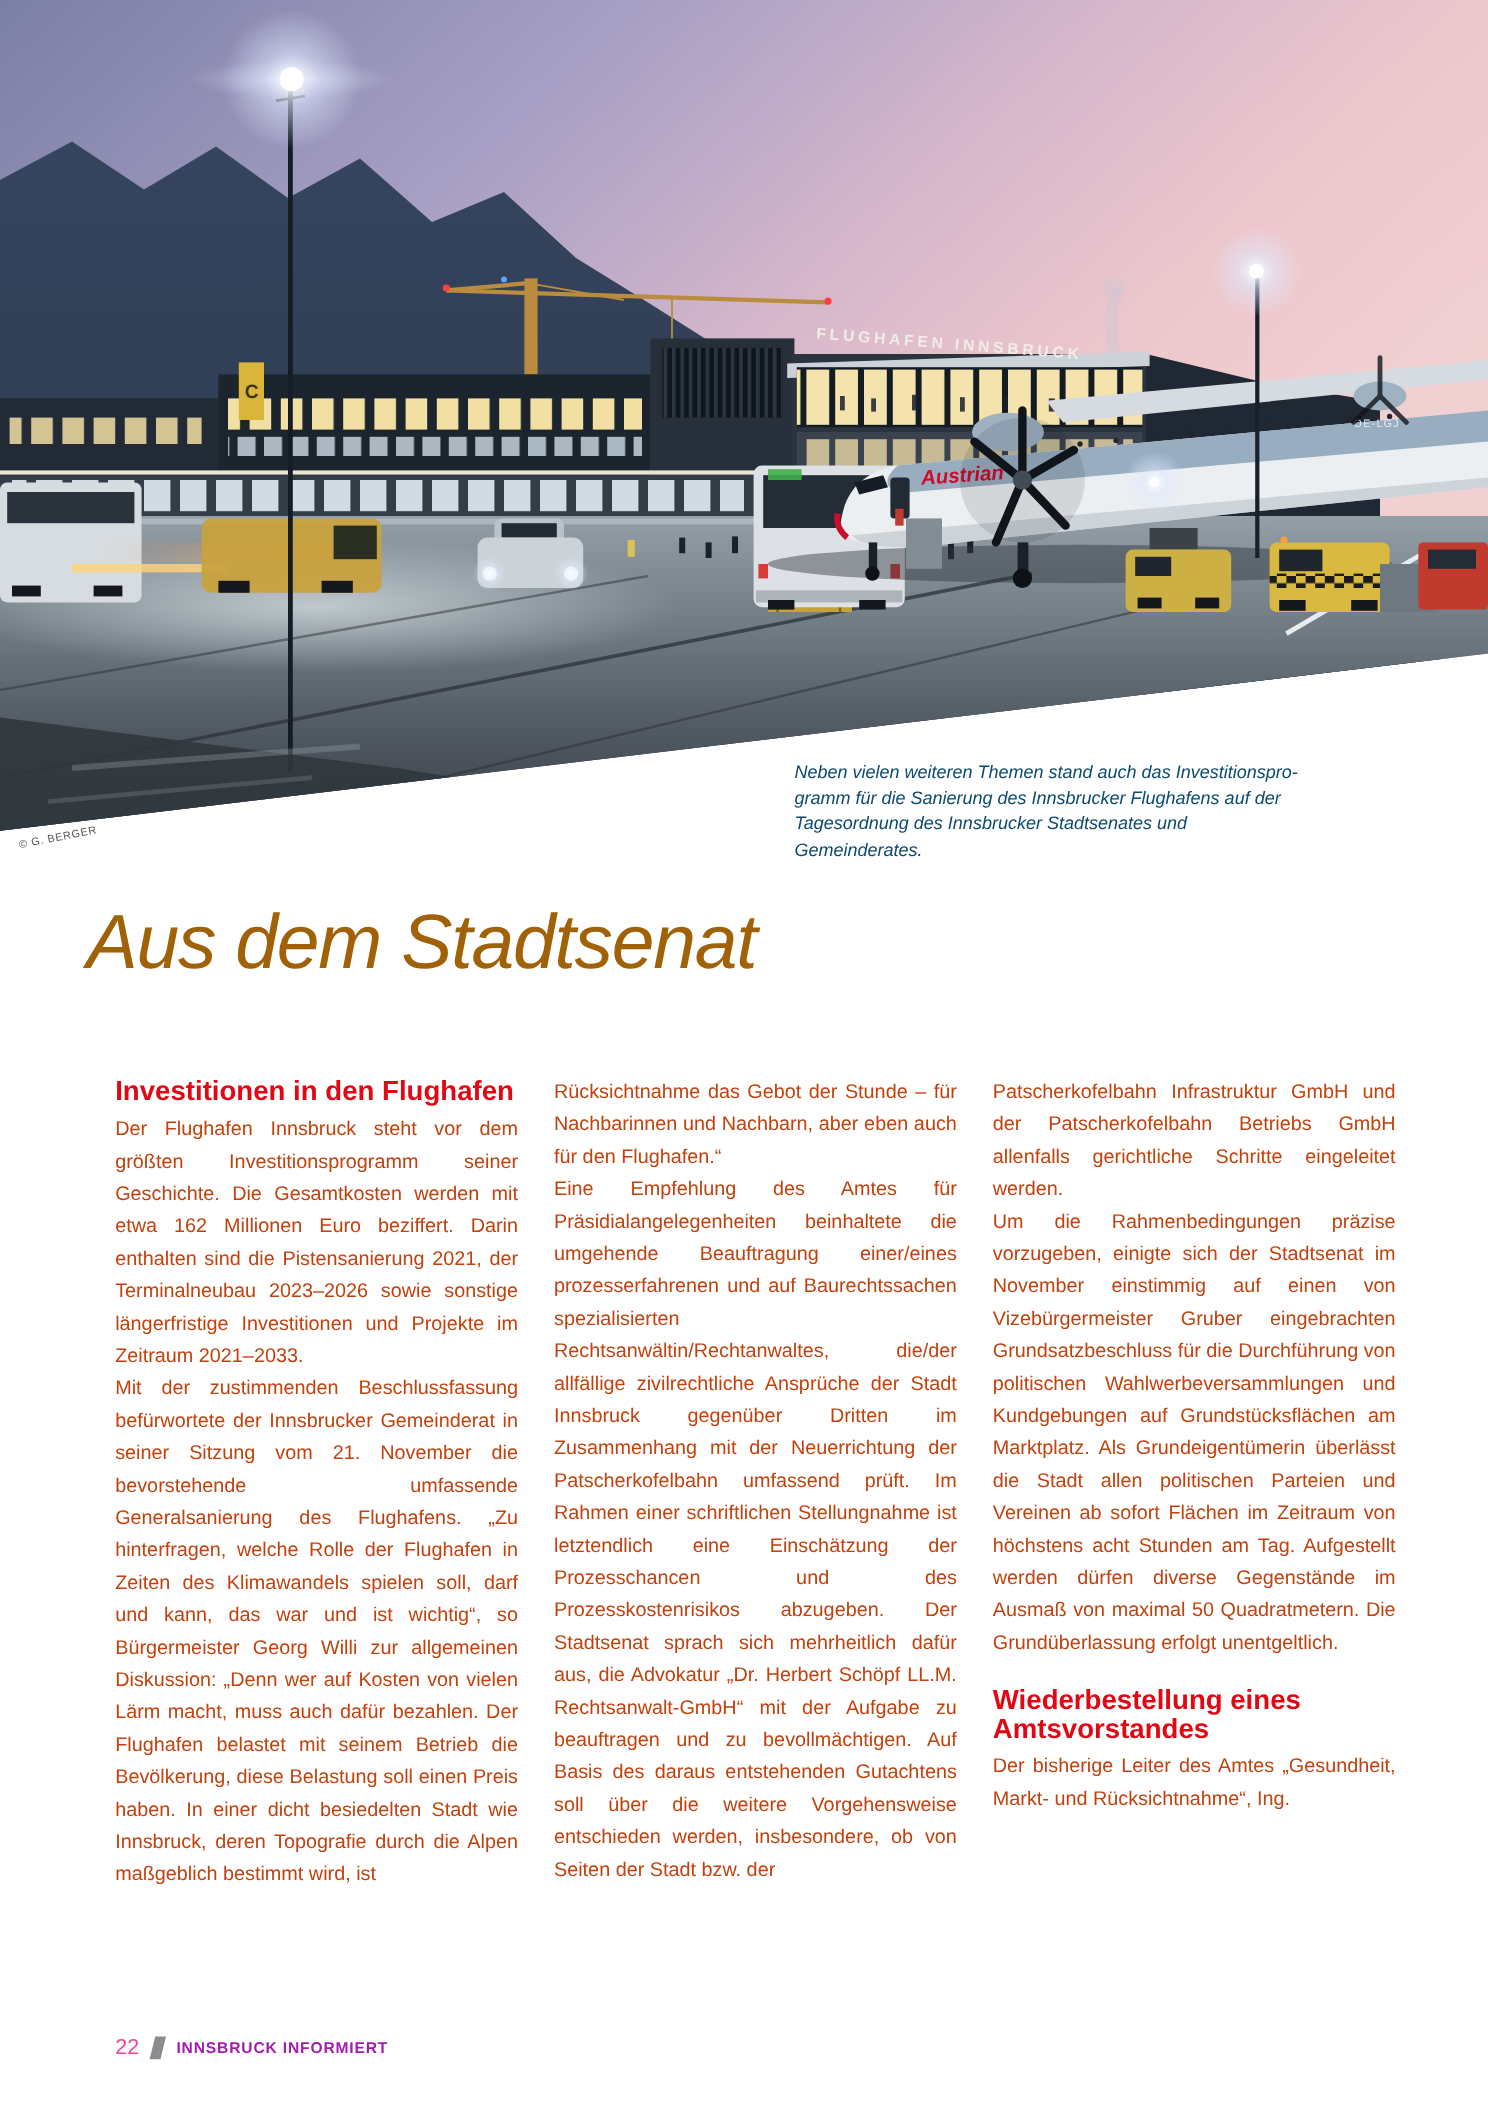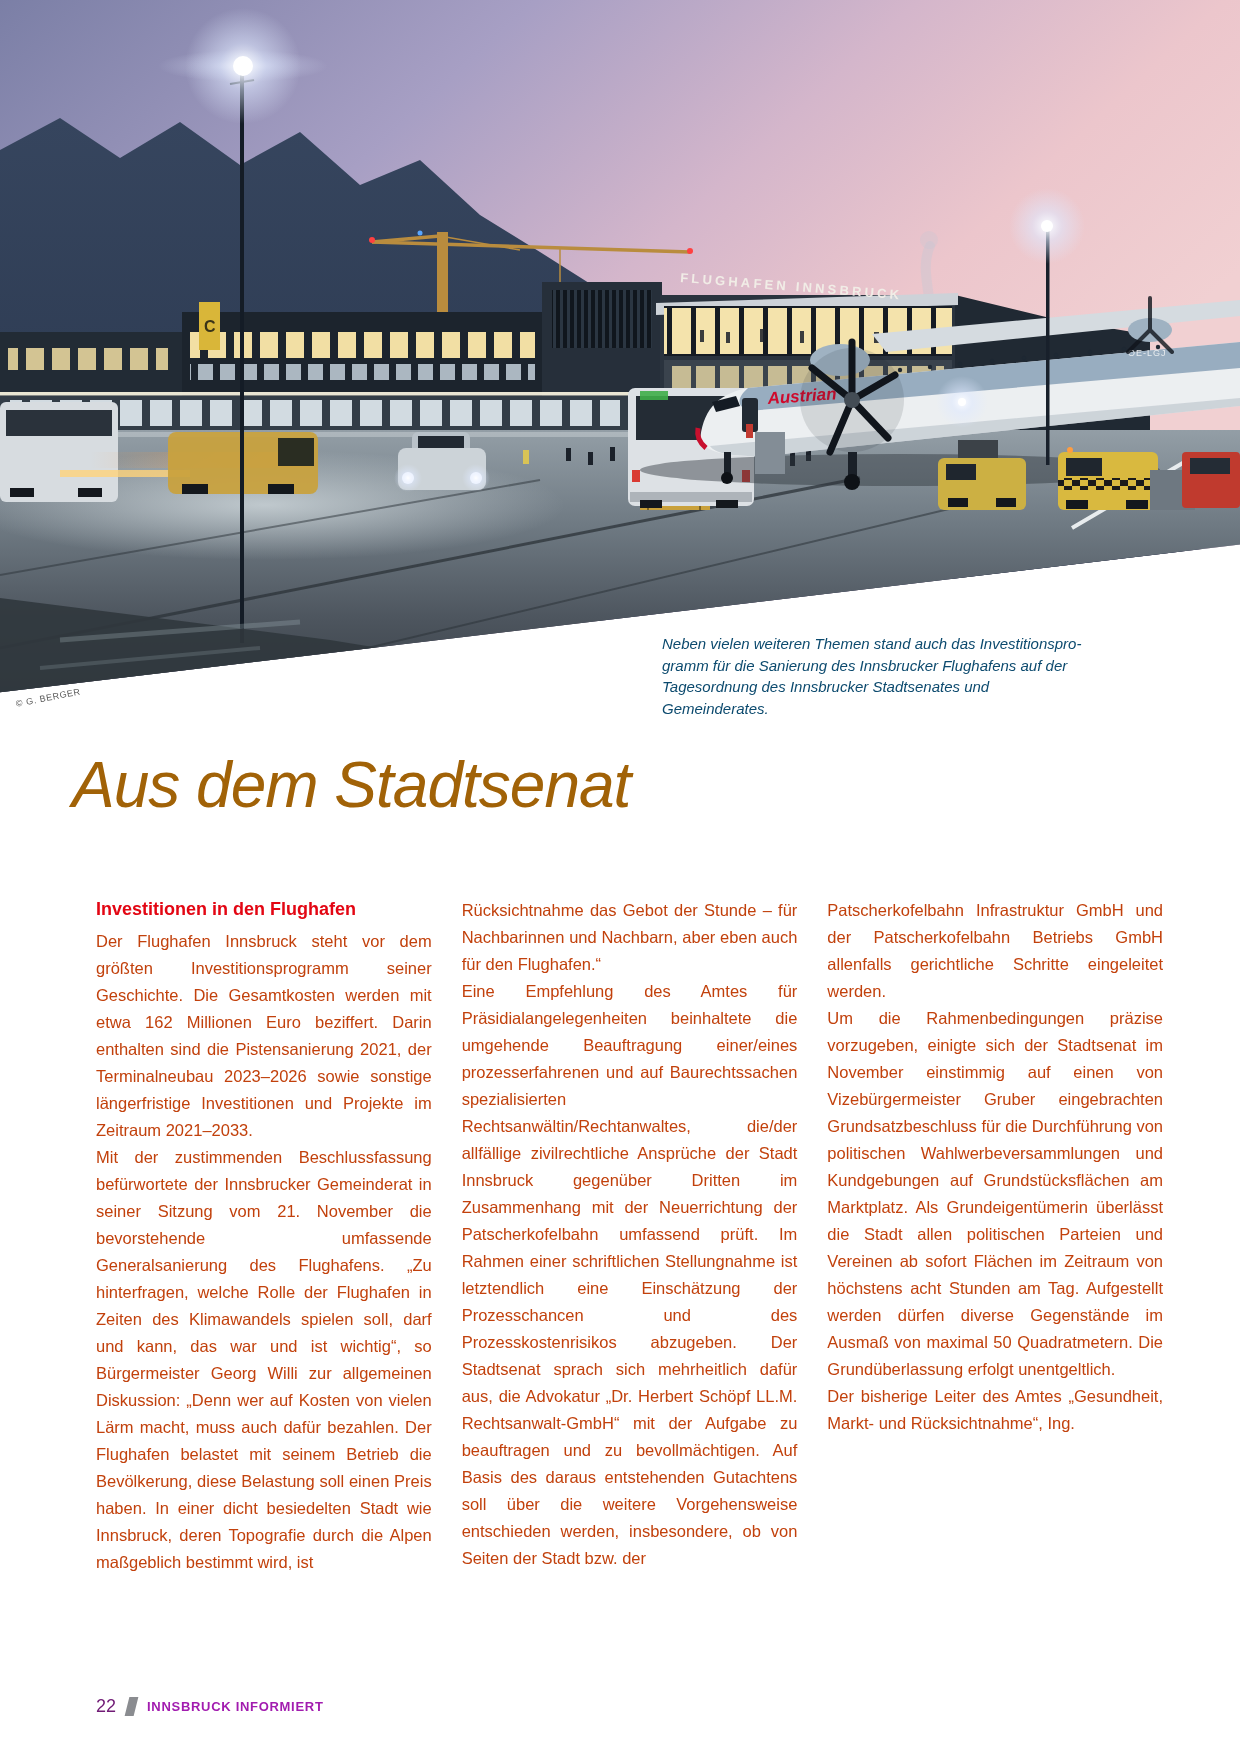--- a/index.html
+++ b/index.html
@@ -10,24 +10,24 @@
   .photo svg{display:block;}
   .caption{position:absolute;left:662px;top:633px;width:436px;
            font-style:italic;font-size:15px;line-height:21.5px;color:#0c4a6e;white-space:pre-line;}
   .credit{position:absolute;left:15px;top:699px;font-size:9px;letter-spacing:.6px;color:#555;
           transform:rotate(-11deg);transform-origin:left top;}
   .headline{position:absolute;left:72px;top:752px;margin:0;font-size:64px;line-height:66px;
             font-style:italic;font-weight:normal;letter-spacing:-1px;color:#a16207;}
   .columns{position:absolute;left:96px;top:897px;width:1067px;display:flex;gap:30px;}
   .col{width:336px;}
   .col p{margin:0;font-size:16.5px;line-height:27px;text-align:justify;color:#c2410c;}
-  .col h2{margin:0 0 7px 0;font-size:18px;line-height:24px;font-weight:bold;color:#e30613;}
+  .col h2{margin:0 0 7px 0;font-size:23px;line-height:24px;font-weight:bold;color:#e30613;}
   .col p + h2{margin-top:21px;}
   .footer{position:absolute;left:96px;top:1696px;display:flex;align-items:center;gap:11px;}
-  .pagenum{font-size:18px;color:#701a75;}
+  .pagenum{font-size:18px;color:#ec4899;}
   .bar{display:inline-block;width:9px;height:19px;background:#8a8c90;transform:skewX(-14deg);}
   .brand{font-size:13px;font-weight:bold;letter-spacing:.7px;color:#a21caf;}
 </style>
 </head>
 <body>
 
 <div class="page">
 
   <div class="photo">
     <svg width="1240" height="700" viewBox="0 0 1240 700" xmlns="http://www.w3.org/2000/svg">
@@ -307,20 +307,21 @@
       <p>Der Flughafen Innsbruck steht vor dem größten Investitionsprogramm seiner Geschichte. Die Gesamtkosten werden mit etwa 162 Millionen Euro beziffert. Darin enthalten sind die Pistensanierung 2021, der Terminalneubau 2023–2026 sowie sonstige längerfristige Investitionen und Projekte im Zeitraum 2021–2033.</p>
       <p>Mit der zustimmenden Beschlussfassung befürwortete der Innsbrucker Gemeinderat in seiner Sitzung vom 21. November die bevorstehende umfassende Generalsanierung des Flughafens. „Zu hinterfragen, welche Rolle der Flughafen in Zeiten des Klimawandels spielen soll, darf und kann, das war und ist wichtig“, so Bürgermeister Georg Willi zur allgemeinen Diskussion: „Denn wer auf Kosten von vielen Lärm macht, muss auch dafür bezahlen. Der Flughafen belastet mit seinem Betrieb die Bevölkerung, diese Belastung soll einen Preis haben. In einer dicht besiedelten Stadt wie Innsbruck, deren Topografie durch die Alpen maßgeblich bestimmt wird, ist</p>
     </div>
     <div class="col">
       <p>Rücksichtnahme das Gebot der Stunde – für Nachbarinnen und Nachbarn, aber eben auch für den Flughafen.“</p>
       <p>Eine Empfehlung des Amtes für Präsidialangelegenheiten beinhaltete die umgehende Beauftragung einer/eines prozesserfahrenen und auf Baurechtssachen spezialisierten Rechtsanwältin/Rechtanwaltes, die/der allfällige zivilrechtliche Ansprüche der Stadt Innsbruck gegenüber Dritten im Zusammenhang mit der Neuerrichtung der Patscherkofelbahn umfassend prüft. Im Rahmen einer schriftlichen Stellungnahme ist letztendlich eine Einschätzung der Prozesschancen und des Prozesskostenrisikos abzugeben. Der Stadtsenat sprach sich mehrheitlich dafür aus, die Advokatur „Dr. Herbert Schöpf LL.M. Rechtsanwalt-GmbH“ mit der Aufgabe zu beauftragen und zu bevollmächtigen. Auf Basis des daraus entstehenden Gutachtens soll über die weitere Vorgehensweise entschieden werden, insbesondere, ob von Seiten der Stadt bzw. der</p>
     </div>
     <div class="col">
       <p>Patscherkofelbahn Infrastruktur GmbH und der Patscherkofelbahn Betriebs GmbH allenfalls gerichtliche Schritte eingeleitet werden.</p>
       <p>Um die Rahmenbedingungen präzise vorzugeben, einigte sich der Stadtsenat im November einstimmig auf einen von Vizebürgermeister Gruber eingebrachten Grundsatzbeschluss für die Durchführung von politischen Wahlwerbeversammlungen und Kundgebungen auf Grundstücksflächen am Marktplatz. Als Grundeigentümerin überlässt die Stadt allen politischen Parteien und Vereinen ab sofort Flächen im Zeitraum von höchstens acht Stunden am Tag. Aufgestellt werden dürfen diverse Gegenstände im Ausmaß von maximal 50 Quadratmetern. Die Grundüberlassung erfolgt unentgeltlich.</p>
+      <h2>Wiederbestellung eines Amtsvorstandes</h2>
       <p>Der bisherige Leiter des Amtes „Gesundheit, Markt- und Rücksichtnahme“, Ing.</p>
     </div>
   </div>
 
   <div class="footer">
     <span class="pagenum">22</span>
     <span class="bar"></span>
     <span class="brand">INNSBRUCK INFORMIERT</span>
   </div>
 

